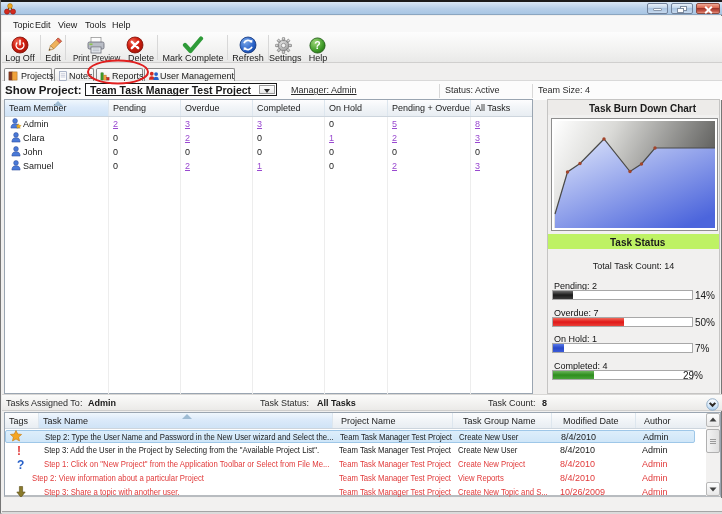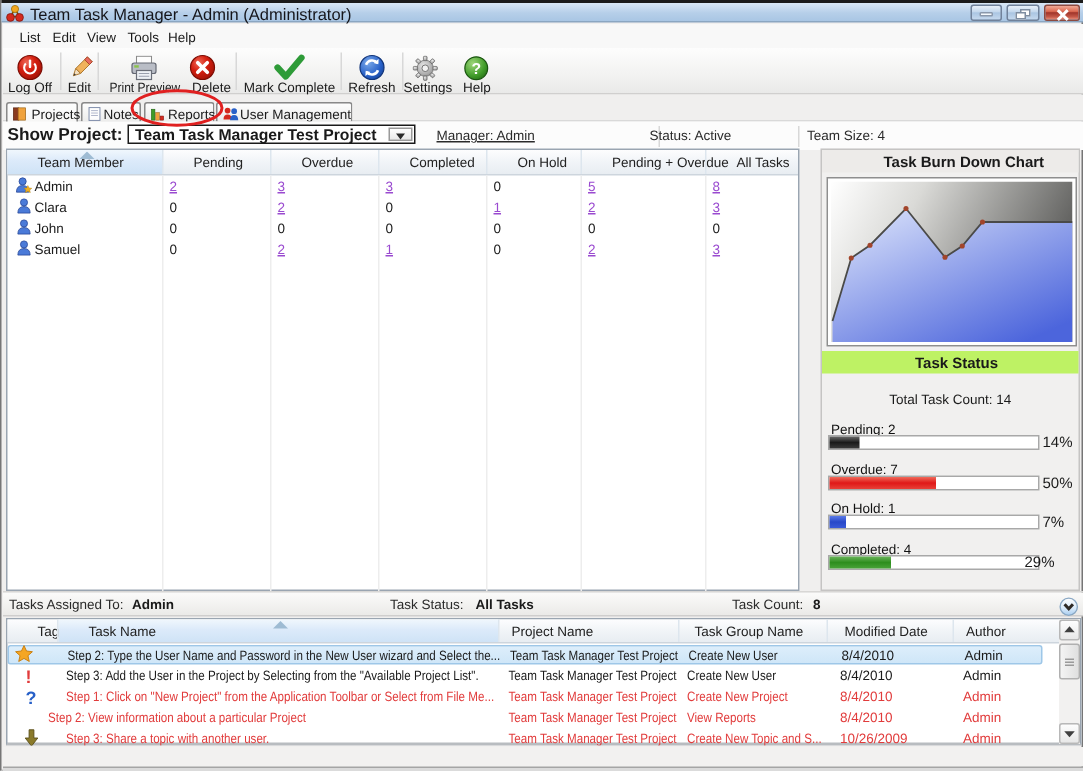--- a/index.html
+++ b/index.html
@@ -4,57 +4,56 @@
 <style>
 * { margin:0; padding:0; box-sizing:border-box; }
 html,body { width:722px; height:514px; overflow:hidden; }
 body { font-family:"Liberation Sans", sans-serif; font-size:9px; color:#1a1a1a; }
 .abs { position:absolute; white-space:nowrap; }
 .cmp { display:inline-block; transform:scaleX(0.86); transform-origin:0 50%; }
 .win { position:relative; width:722px; height:514px; background:#f0efee; border-left:1px solid #767676; border-right:1px solid #767676; border-bottom:1px solid #bdbdbd; }
 .b { font-weight:bold; }
 .link { color:#9a4ad0; text-decoration:underline; }
 .red { color:#e13b3b; }
-.hdrcell { position:absolute; top:0; height:100%; border-left:1px solid #dde6ee; padding-left:20px; display:flex; align-items:center; color:#222; }
+.hdrcell { position:absolute; top:0; height:100%; border-left:1px solid #dde6ee; padding-left:4px; display:flex; align-items:center; color:#222; }
 .gridv { position:absolute; width:1px; background:#ededed; }
 .sep { position:absolute; width:1px; background:#d8d8d8; }
 </style>
 </head>
 <body>
 <div class="win">
 
   <div class="abs" style="left:0;top:0;width:722px;height:2px;background:#1b1b1b;"></div>
   <div class="abs" style="left:0;top:2px;width:722px;height:13px;background:linear-gradient(#d9e7f6,#b6cfe9 55%,#a9c6e4);border-bottom:1px solid #8ba6c1;">
 
     <svg class="abs" style="left:3px;top:1px;" width="12" height="12" viewBox="0 0 12 12">
       <line x1="6" y1="3" x2="3" y2="8" stroke="#7a4a00" stroke-width="1"></line>
       <line x1="6" y1="3" x2="9" y2="8" stroke="#7a4a00" stroke-width="1"></line>
       <line x1="3" y1="8" x2="9" y2="8" stroke="#7a4a00" stroke-width="1"></line>
       <circle cx="6" cy="3" r="2.4" fill="#f2a71f" stroke="#9a6a00" stroke-width="0.5"></circle>
       <circle cx="3" cy="8.6" r="2.6" fill="#d42a1e" stroke="#7e150e" stroke-width="0.5"></circle>
       <circle cx="9" cy="8.6" r="2.6" fill="#d42a1e" stroke="#7e150e" stroke-width="0.5"></circle>
     </svg>
-    <div class="abs" style="left:19px;top:2px;font-size:11px;color:#15151a;">Team Task Manager - Admin (Administrator)</div>
 
     <div class="abs" style="left:646px;top:1px;width:21px;height:11px;border:1px solid #70819a;border-radius:2px;background:linear-gradient(#e8f1fa,#c2d6ec 45%,#aac5e2 50%,#c6d9ee);">
       <div class="abs" style="left:5px;top:4px;width:9px;height:3px;background:#f6fafd;border:1px solid #8a98ab;border-radius:1px;"></div>
     </div>
     <div class="abs" style="left:670px;top:1px;width:22px;height:11px;border:1px solid #70819a;border-radius:2px;background:linear-gradient(#e8f1fa,#c2d6ec 45%,#aac5e2 50%,#c6d9ee);">
       <div class="abs" style="left:8px;top:2px;width:7px;height:5px;background:#fdfdfd;border:1px solid #7e8da1;"></div>
       <div class="abs" style="left:5px;top:4px;width:7px;height:5px;background:#fdfdfd;border:1px solid #7e8da1;"></div>
     </div>
     <div class="abs" style="left:695px;top:1px;width:24px;height:11px;border:1px solid #8c4a40;border-radius:2px;background:linear-gradient(#f0a894,#dc6a52 40%,#a0352a 50%,#c55848 80%,#e8907c);">
       <svg class="abs" style="left:7px;top:2px;" width="9" height="8" viewBox="0 0 9 8">
           <path d="M1.2 0.8 L7.8 7.2 M7.8 0.8 L1.2 7.2" stroke="#fff" stroke-width="2"></path>
         </svg>
     </div>
   </div>
 
   <div class="abs" style="left:1px;top:16px;width:720px;height:16px;background:#f8f8f8;">
-    <div class="abs" style="left:11px;top:4px;">List</div>
+    <div class="abs" style="left:11px;top:4px;">Topic</div>
     <div class="abs" style="left:33px;top:4px;">Edit</div>
     <div class="abs" style="left:56px;top:4px;">View</div>
     <div class="abs" style="left:83px;top:4px;">Tools</div>
     <div class="abs" style="left:110px;top:4px;">Help</div>
   </div>
 
   <div class="abs" style="left:1px;top:32px;width:720px;height:31px;background:linear-gradient(#fdfdfd,#f2f2f1 60%,#e9e9e8);border-bottom:1px solid #d0cfce;">
 
     <svg class="abs" style="left:9px;top:4px;" width="18" height="18" viewBox="0 0 18 18">
       <defs>
@@ -202,21 +201,21 @@
     <div class="abs" style="left:83px;top:2px;width:192px;height:13px;border:1px solid #1a1a1a;background:#fff;">
       <div class="abs b" style="left:4px;top:0px;font-size:10.5px;">Team Task Manager Test Project</div>
       <div class="abs" style="right:1px;top:1px;width:16px;height:9px;background:linear-gradient(#fefefe,#e8e8e8);border:1px solid #9a9a9a;">
         <svg width="14" height="9" viewBox="0 0 14 9">
             <path d="M4 3 L10 3 L7 7 Z" fill="#2a2a2a"></path>
           </svg>
       </div>
     </div>
     <div class="abs" style="left:289px;top:4px;color:#2a2a2a;text-decoration:underline;">Manager: Admin</div>
     <div class="sep" style="left:437px;top:3px;height:14px;"></div>
-    <div class="abs" style="left:431px;top:4px;color:#2a2a2a;">Status: Active</div>
+    <div class="abs" style="left:443px;top:4px;color:#2a2a2a;">Status: Active</div>
     <div class="sep" style="left:530px;top:3px;height:14px;"></div>
     <div class="abs" style="left:536px;top:4px;color:#2a2a2a;">Team Size: 4</div>
   </div>
 
   <div class="abs" style="left:3px;top:99px;width:529px;height:295px;background:#fff;border:1px solid #9aa5b1;">
 
     <div class="abs" style="left:0;top:0;width:527px;height:17px;background:linear-gradient(#fdfdfe,#f2f5f8 45%,#e8edf2);border-bottom:1px solid #cdd5dd;">
       <div class="abs" style="left:0;top:0;width:103px;height:100%;background:linear-gradient(#f0f7fd,#dceafa 45%,#cfe3f6);"></div>
       <div class="hdrcell" style="left:0;width:103px;border-left:none;">Team Member</div>
       <div class="hdrcell" style="left:103px;width:72px;">Pending</div>

